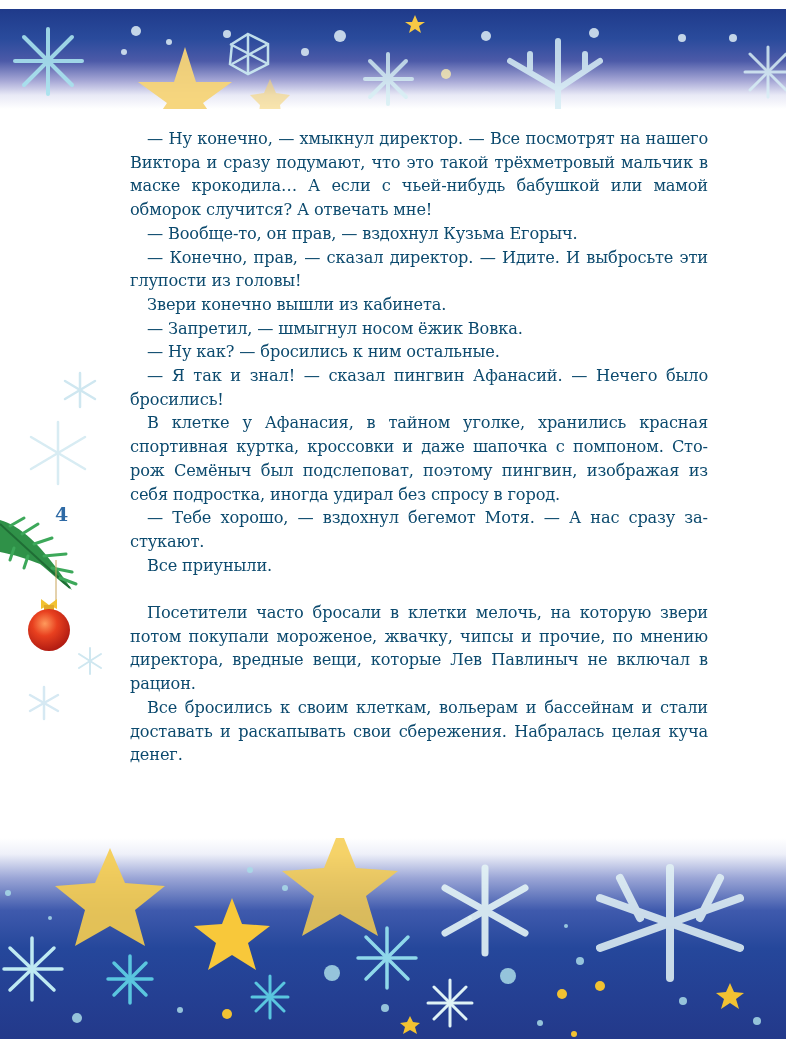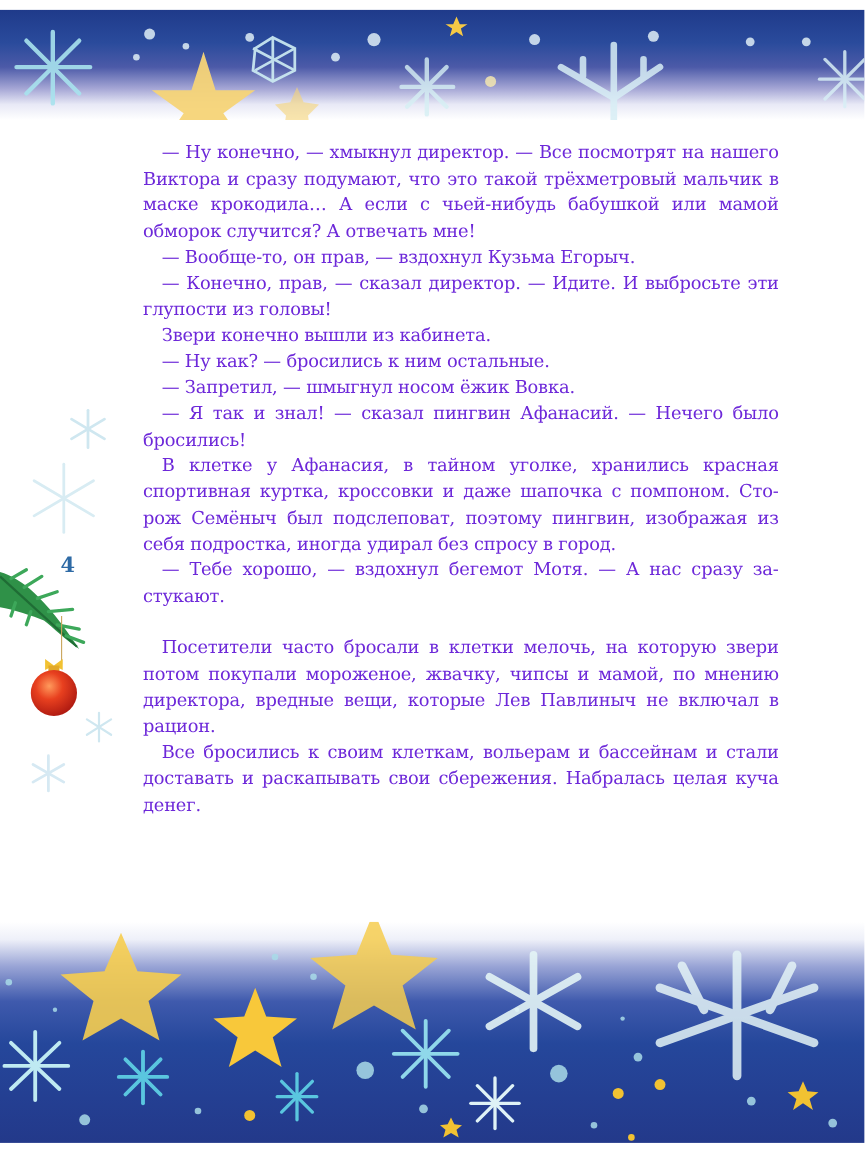--- a/index.html
+++ b/index.html
@@ -14,21 +14,21 @@
   .banner-bottom {
     position: absolute; left: 0; top: 838px; width: 786px; height: 201px; overflow: hidden;
     background: linear-gradient(to bottom, #ffffff 0%, #eef0f9 8%, #9aa5d6 20%, #3f5aad 36%, #25479b 55%, #243f92 80%, #23398a 100%);
   }
   .banner-top svg, .banner-bottom svg { position: absolute; left: 0; top: 0; }
 
   
   .text {
     position: absolute; left: 130px; top: 127px; width: 578px;
     font-family: "DejaVu Serif", "Liberation Serif", serif;
-    font-size: 16.2px; line-height: 23.7px; color: #6d28d9;
+    font-size: 16.2px; line-height: 23.7px; color: #0c4a6e;
     letter-spacing: -0.15px;
   }
   .text p { margin: 0; text-align: justify; text-align-last: left; hyphens: manual; }
   .text p.indent { text-indent: 17px; }
   .text .gap { height: 23.7px; }
 
   .page-number {
     position: absolute; left: 55px; top: 503px;
     font-family: "DejaVu Serif", "Liberation Serif", serif;
     font-weight: bold; font-size: 19px; color: #2e6aa5;
@@ -164,27 +164,28 @@
     </g>
   </svg>
 
   <div class="page-number">4</div>
 
   <div class="text">
     <p class="indent">— Ну конечно, — хмыкнул директор. — Все посмотрят на нашего Виктора и сразу подумают, что это такой трёхметровый мальчик в маске крокодила… А если с чьей-нибудь бабушкой или мамой обморок случится? А отвечать мне!</p>
     <p class="indent">— Вообще-то, он прав, — вздохнул Кузьма Егорыч.</p>
     <p class="indent">— Конечно, прав, — сказал директор. — Идите. И выбросьте эти глупости из головы!</p>
     <p class="indent">Звери конечно вышли из кабинета.</p>
+    <p class="indent">— Запретил, — шмыгнул носом ёжик Вовка.</p>
     <p class="indent">— Ну как? — бросились к ним остальные.</p>
-    <p class="indent">— Запретил, — шмыгнул носом ёжик Вовка.</p>
     <p class="indent">— Я так и знал! — сказал пингвин Афанасий. — Нечего было бросились!</p>
     <p class="indent">В клетке у Афанасия, в тайном уголке, хранились красная спортивная куртка, кроссовки и даже шапочка с помпоном. Сто­рож Семёныч был подслеповат, поэтому пингвин, изображая из себя подростка, иногда удирал без спросу в город.</p>
     <p class="indent">— Тебе хорошо, — вздохнул бегемот Мотя. — А нас сразу за­стукают.</p>
+    <p class="indent">Все приуныли.</p>
     <div class="gap"></div>
-    <p class="indent">Посетители часто бросали в клетки мелочь, на которую звери потом покупали мороженое, жвачку, чипсы и мамой, по мнению директора, вредные вещи, которые Лев Павлиныч не включал в рацион.</p>
+    <p class="indent">Посетители часто бросали в клетки мелочь, на которую звери потом покупали мороженое, жвачку, чипсы и прочие, по мнению директора, вредные вещи, которые Лев Павлиныч не включал в рацион.</p>
     <p class="indent">Все бросились к своим клеткам, вольерам и бассейнам и ста­ли доставать и раскапывать свои сбережения. Набралась целая куча денег.</p>
   </div>
 
   <div class="banner-bottom">
     <svg width="786" height="201" viewBox="0 0 786 201">
 
       <g fill="#a9dbe8" opacity="0.85">
         <circle cx="8" cy="55" r="3"></circle>
           <circle cx="50" cy="80" r="2"></circle>
           <circle cx="77" cy="180" r="5"></circle>

